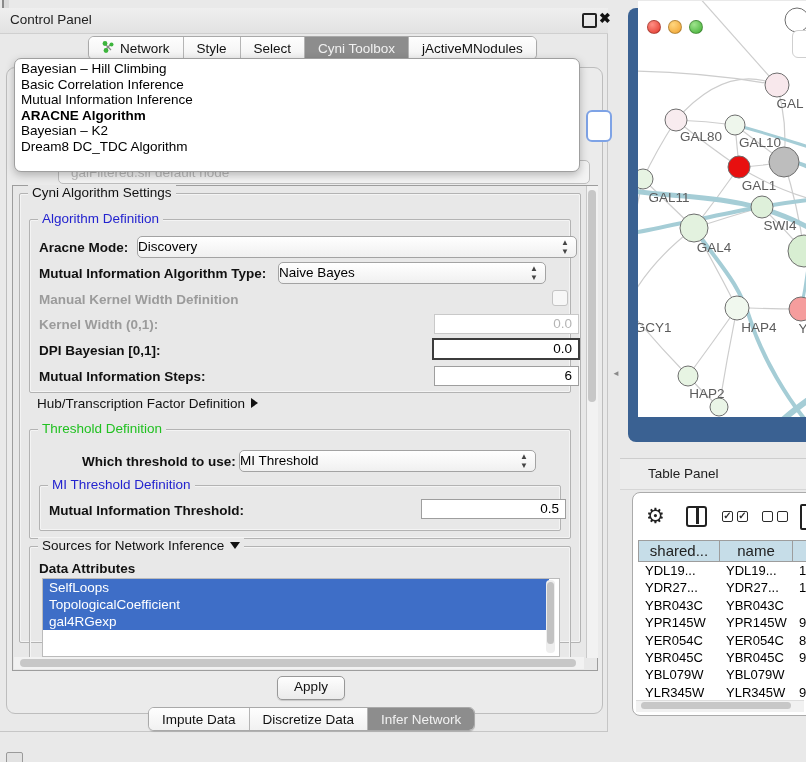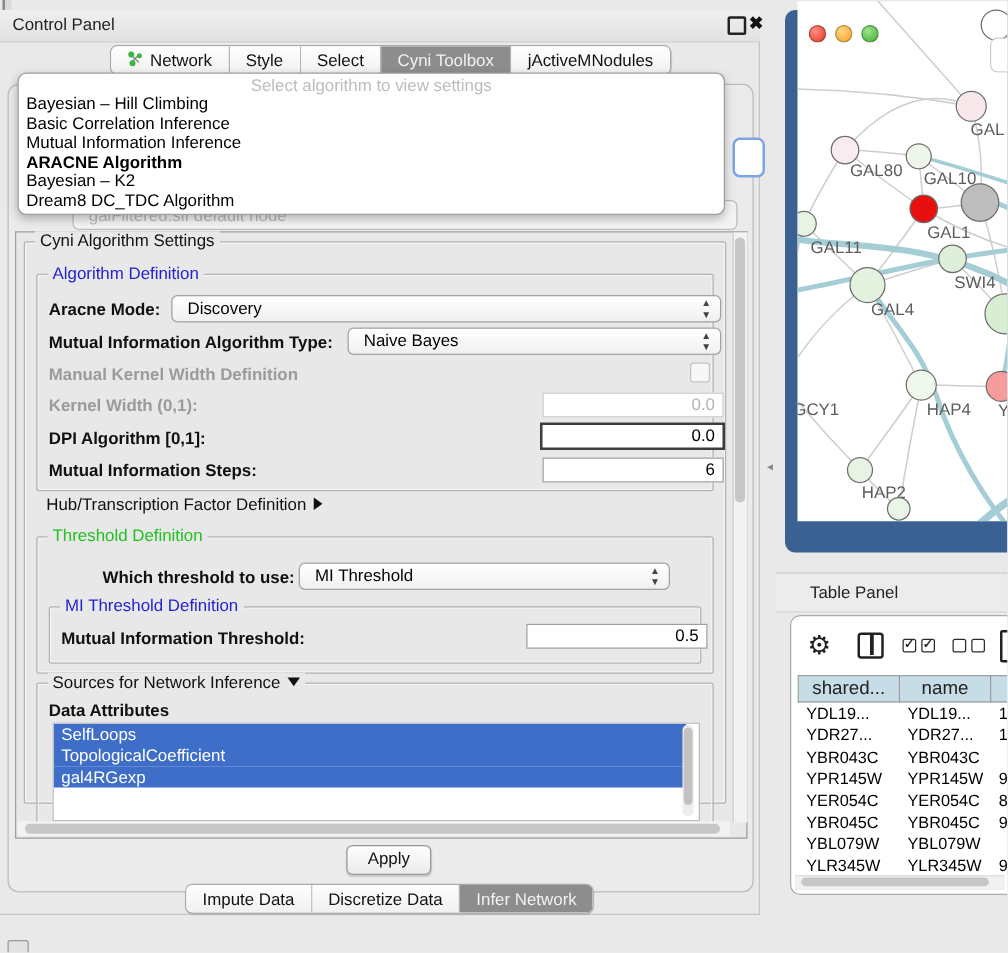--- a/index.html
+++ b/index.html
@@ -42,21 +42,21 @@
   #hscroll{left:14px;top:657px;width:570px;height:12px;background:#f2f2f2;}
   #hthumb{left:20px;top:659px;width:556px;height:8px;background:#c7c7c7;border-radius:4px;}
 
   .group{position:absolute;border:1px solid #b3b3b3;border-radius:2px;box-shadow:inset 0 0 0 1px #f4f4f4;}
   .gtitle{position:absolute;top:-9px;left:8px;background:#e8e8e8;padding:0 4px;font-size:13.5px;white-space:nowrap;}
   .blue{color:var(--titleblue);} .green{color:var(--titlegreen);}
 
   .flabel{position:absolute;font-weight:bold;font-size:13.5px;color:#111;white-space:nowrap;}
   .flabel.dis{color:#9b9b9b;}
 
-  .combo{position:absolute;height:22px;border:1px solid #a3a3a3;border-radius:5px;background:linear-gradient(#ffffff,#f0f0f0);box-sizing:border-box;line-height:20px;padding-left:12px;font-size:13.5px;color:#000;}
+  .combo{position:absolute;height:22px;border:1px solid #a3a3a3;border-radius:5px;background:linear-gradient(#ffffff,#f0f0f0);box-sizing:border-box;line-height:20px;padding-left:0;font-size:13.5px;color:#000;}
   .combo .arrows{position:absolute;right:7px;top:1px;font-size:8px;line-height:9px;color:#444;text-align:center;}
   .field{position:absolute;height:20px;border:1px solid #9e9e9e;background:#fff;box-sizing:border-box;line-height:18px;padding-right:6px;text-align:right;font-size:13.5px;color:#000;}
   .field.dis{border-color:#c9c9c9;color:#b5b5b5;}
   .field.strong{border:2px solid #3c3c3c;height:22px;}
   .checkbox{position:absolute;width:14px;height:14px;border:1px solid #c4c4c4;border-radius:3px;background:#f7f7f7;}
 
   #attr-list{left:42px;top:578px;width:516px;height:77px;background:#fff;border:1px solid #bbb;overflow:hidden;}
   .attr-item{height:17px;line-height:17px;padding-left:6px;background:var(--selblue);color:#fff;font-size:13.5px;width:500px;}
   #attr-vscroll{left:546px;top:580px;width:9px;height:73px;background:#eee;border-radius:4px;}
   #attr-vthumb{left:547px;top:582px;width:7px;height:62px;background:#c2c2c2;border-radius:4px;}
@@ -152,32 +152,32 @@
       <span class="gtitle blue">Algorithm Definition</span>
     </div>
 
     <div class="flabel" style="left:26px;top:54px;">Aracne Mode:</div>
     <div class="combo" style="left:124px;top:50px;width:440px;">
       <span>Discovery</span>
       <span class="arrows">▲<br>▼</span>
     </div>
 
     <div class="flabel" style="left:26px;top:80px;">Mutual Information Algorithm Type:</div>
-    <div class="combo" style="left:265px;top:76px;width:299px;">
+    <div class="combo" style="left:265px;top:76px;width:268px;">
       <span>Naive Bayes</span>
       <span class="arrows">▲<br>▼</span>
     </div>
 
     <div class="flabel dis" style="left:26px;top:106px;">Manual Kernel Width Definition</div>
     <div class="checkbox" style="left:539px;top:104px;"></div>
 
     <div class="flabel dis" style="left:26px;top:131px;">Kernel Width (0,1):</div>
     <div class="field dis" style="left:421px;top:128px;width:145px;">0.0</div>
 
-    <div class="flabel" style="left:26px;top:157px;">DPI Algorithm [0,1]:</div>
+    <div class="flabel" style="left:26px;top:157px;">DPI Bayesian [0,1]:</div>
     <div class="field strong" style="left:419px;top:152px;width:148px;">0.0</div>
 
     <div class="flabel" style="left:26px;top:183px;">Mutual Information Steps:</div>
     <div class="field" style="left:421px;top:180px;width:145px;">6</div>
 
     <div class="abs" style="left:24px;top:210px;font-size:13.5px;color:#111;">
       <span>Hub/Transcription Factor Definition</span><span class="tri right"></span>
     </div>
 
     <div class="group" style="left:16px;top:243px;width:540px;height:108px;">
@@ -221,21 +221,20 @@
       </div>
       <div class="tab">
         <span>Discretize Data</span>
       </div>
       <div class="tab sel">
         <span>Infer Network</span>
       </div>
     </div>
 
   <div id="algo-overlay" class="abs">
-    <div id="algo-placeholder">Select algorithm to view settings</div>
     <div id="algo-items">
         <div class="algo-item">Bayesian – Hill Climbing</div>
         <div class="algo-item">Basic Correlation Inference</div>
         <div class="algo-item">Mutual Information Inference</div>
         <div class="algo-item bold">ARACNE Algorithm</div>
         <div class="algo-item">Bayesian – K2</div>
         <div class="algo-item">Dream8 DC_TDC Algorithm</div>
       </div>
   </div>
 

